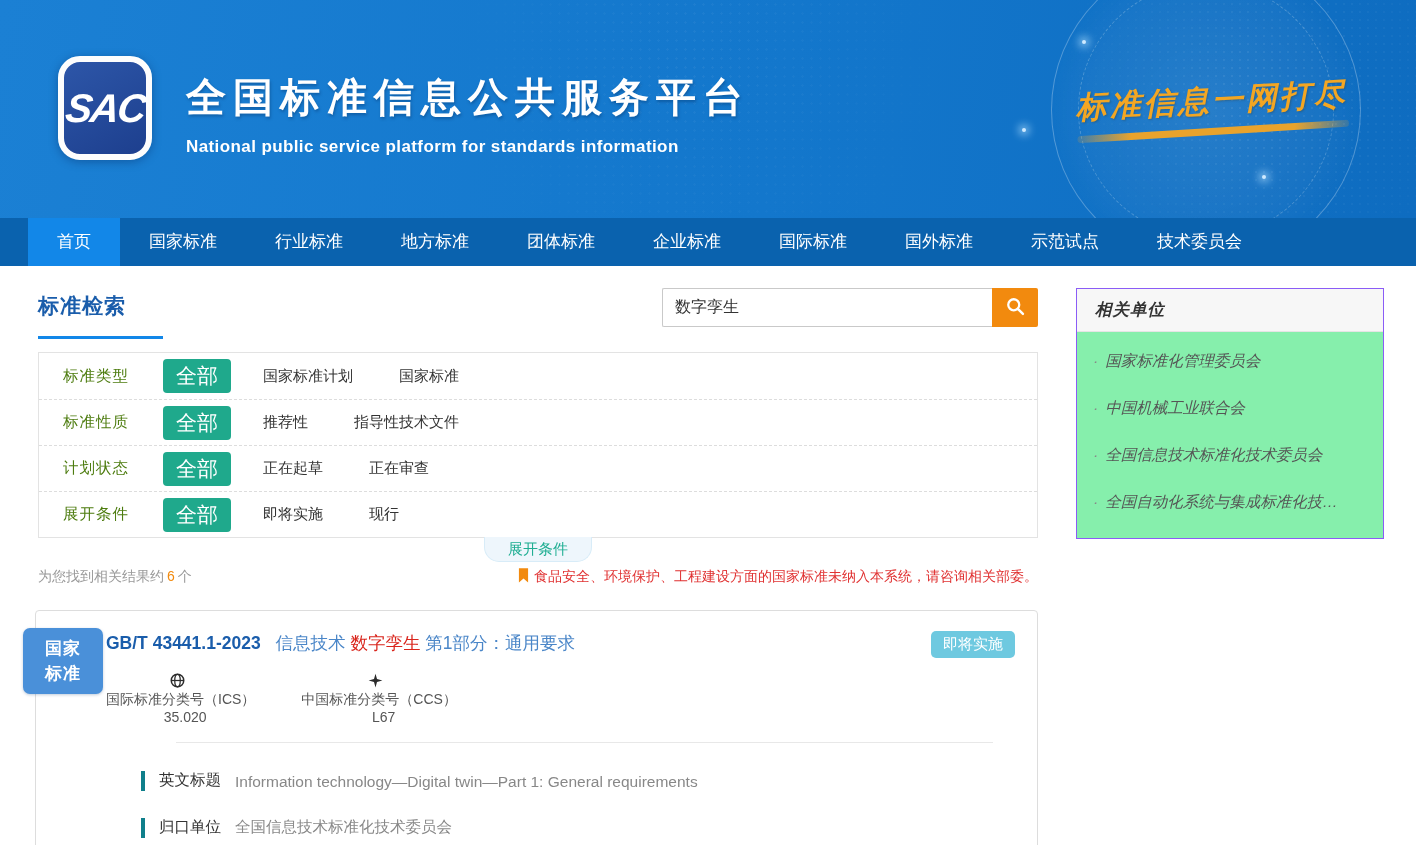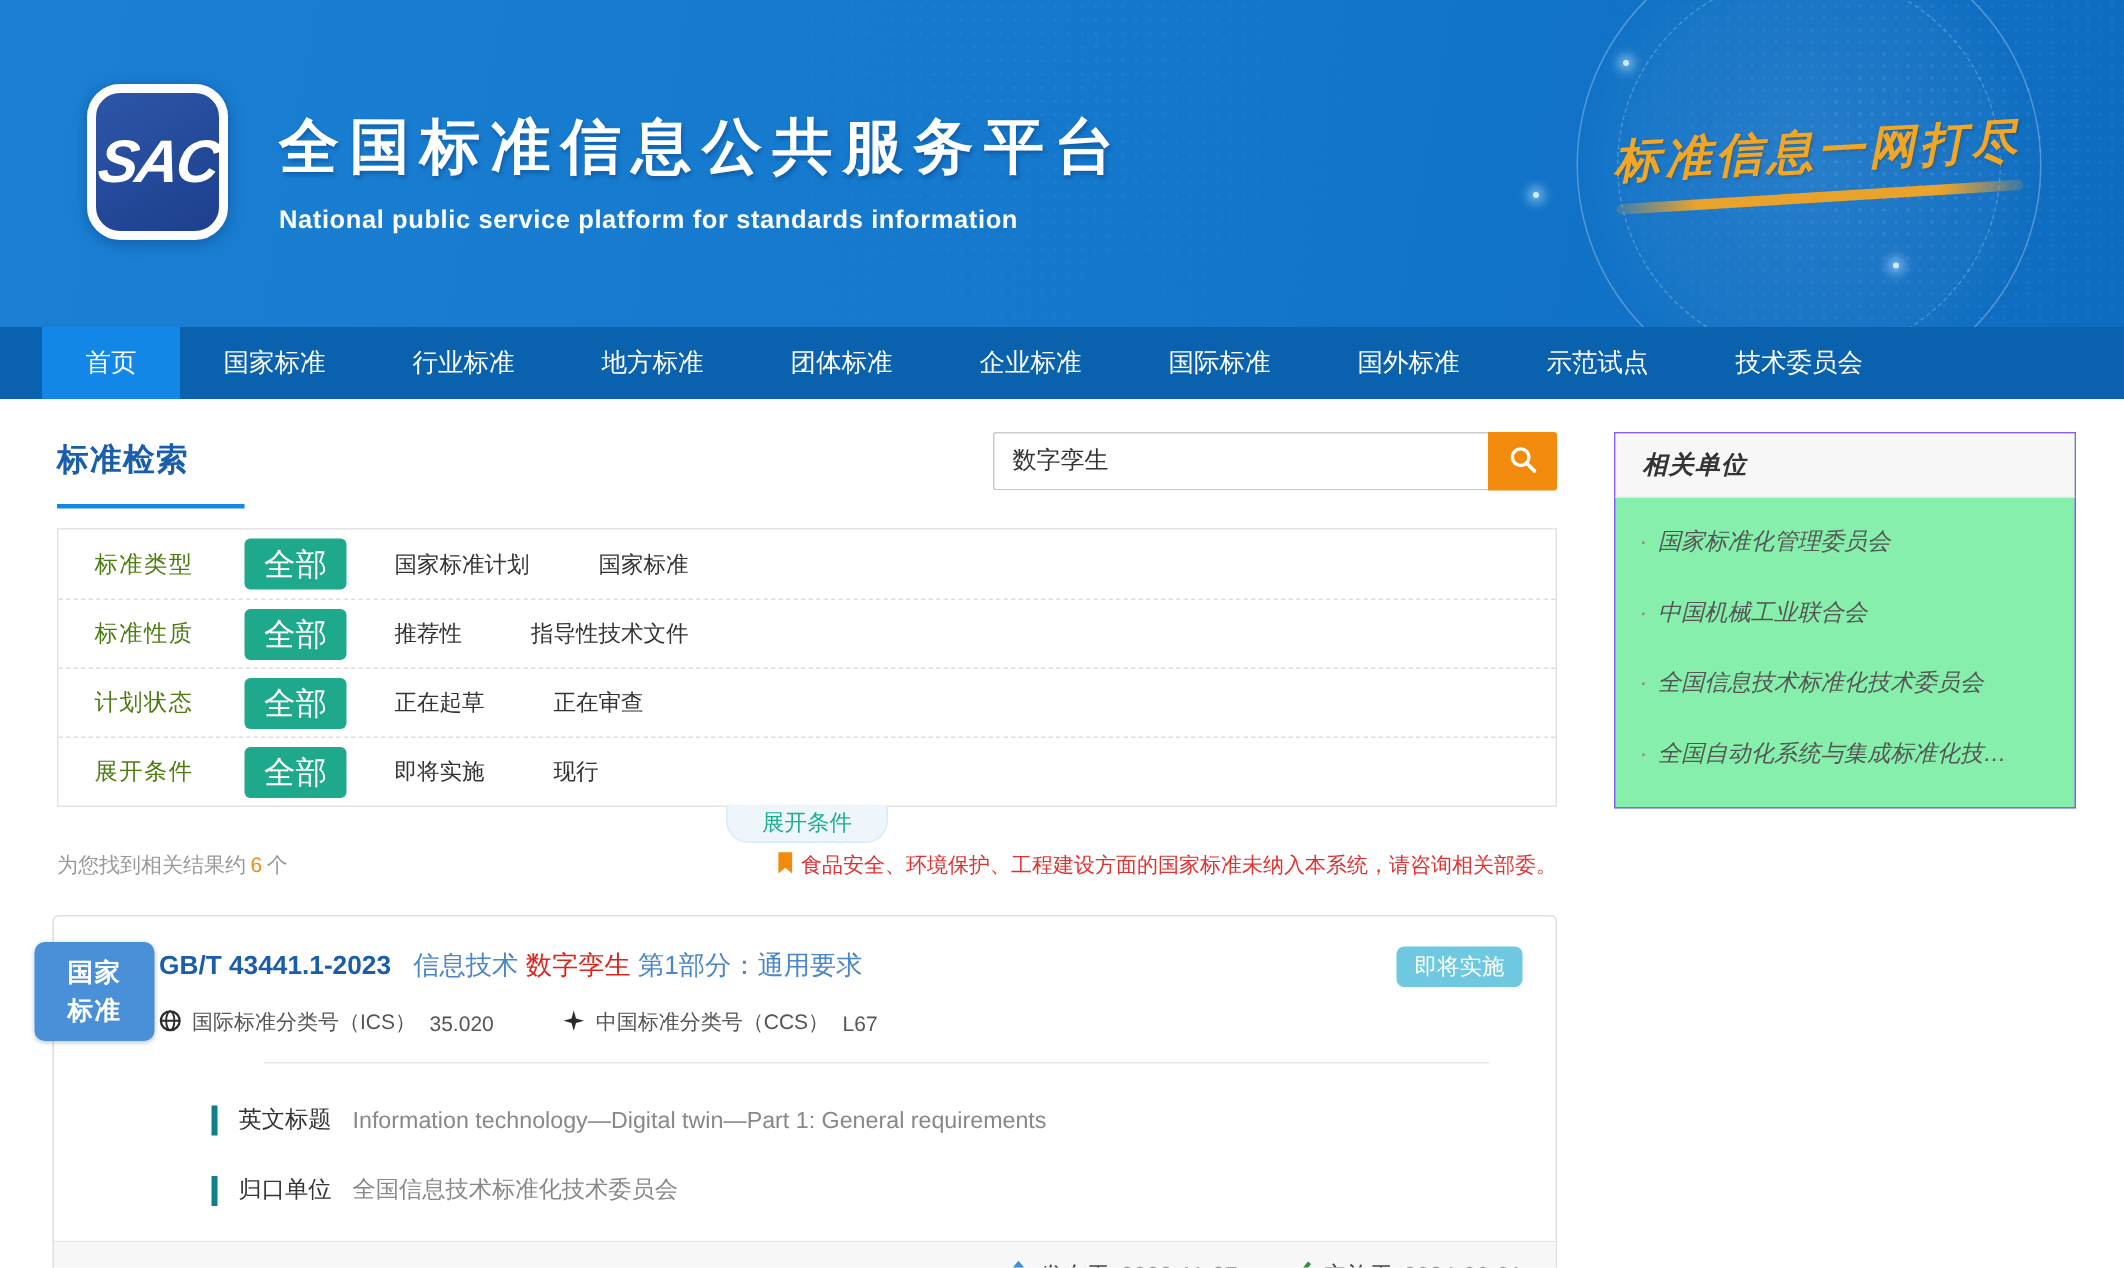--- a/index.html
+++ b/index.html
@@ -80,21 +80,21 @@
   .card-badge { position:absolute; left:-13px; top:17px; width:80px; background:#4a90d9; border-radius:7px; color:#fff;
     font-weight:bold; font-size:17px; text-align:center; line-height:25px; padding:8px 0; letter-spacing:1px; box-shadow:0 1px 3px rgba(0,50,110,.25); cursor:pointer; }
   .card-head { padding:20px 22px 0 70px; }
   .card-title-row { display:flex; justify-content:space-between; align-items:flex-start;gap:14px; }
   .card-title { font-size:17.5px; cursor:pointer; }
   .c-code { color:#1a5dab; font-weight:bold; margin-right:10px; }
   .c-blue { color:#4a86c8; }
   .c-red { color:#d9251c; }
   .status-badge { background:#6ec9e0; color:#fff; font-size:15px; padding:4px 12px; border-radius:5px; white-space:nowrap; }
   .card-meta { display:flex; align-items:center; margin-top:15px; color:#555; font-size:14px; }
-  .card-meta .meta-item { display:flex; align-items:center; margin-right:46px; }
+  .card-meta .meta-item { display:flex; align-items:center; margin-right:46px;flex-direction:column; }
   .card-meta svg { margin-right:7px; }
   .meta-val { margin-left:9px; }
   .card-divider { border-bottom:1px solid #e8e8e8; margin:17px 22px 0 70px; }
 
   .card-details { padding:14px 22px 10px 105px; }
   .detail-row { display:flex; align-items:flex-end; padding:13px 0; }
   .d-bar { width:4px; height:20px; background:#0f7f8b; margin-right:14px; }
   .d-label { color:#333; font-size:15.5px; margin-right:14px; white-space:nowrap; }
   .d-value { color:#888; font-size:15.5px; }
 

